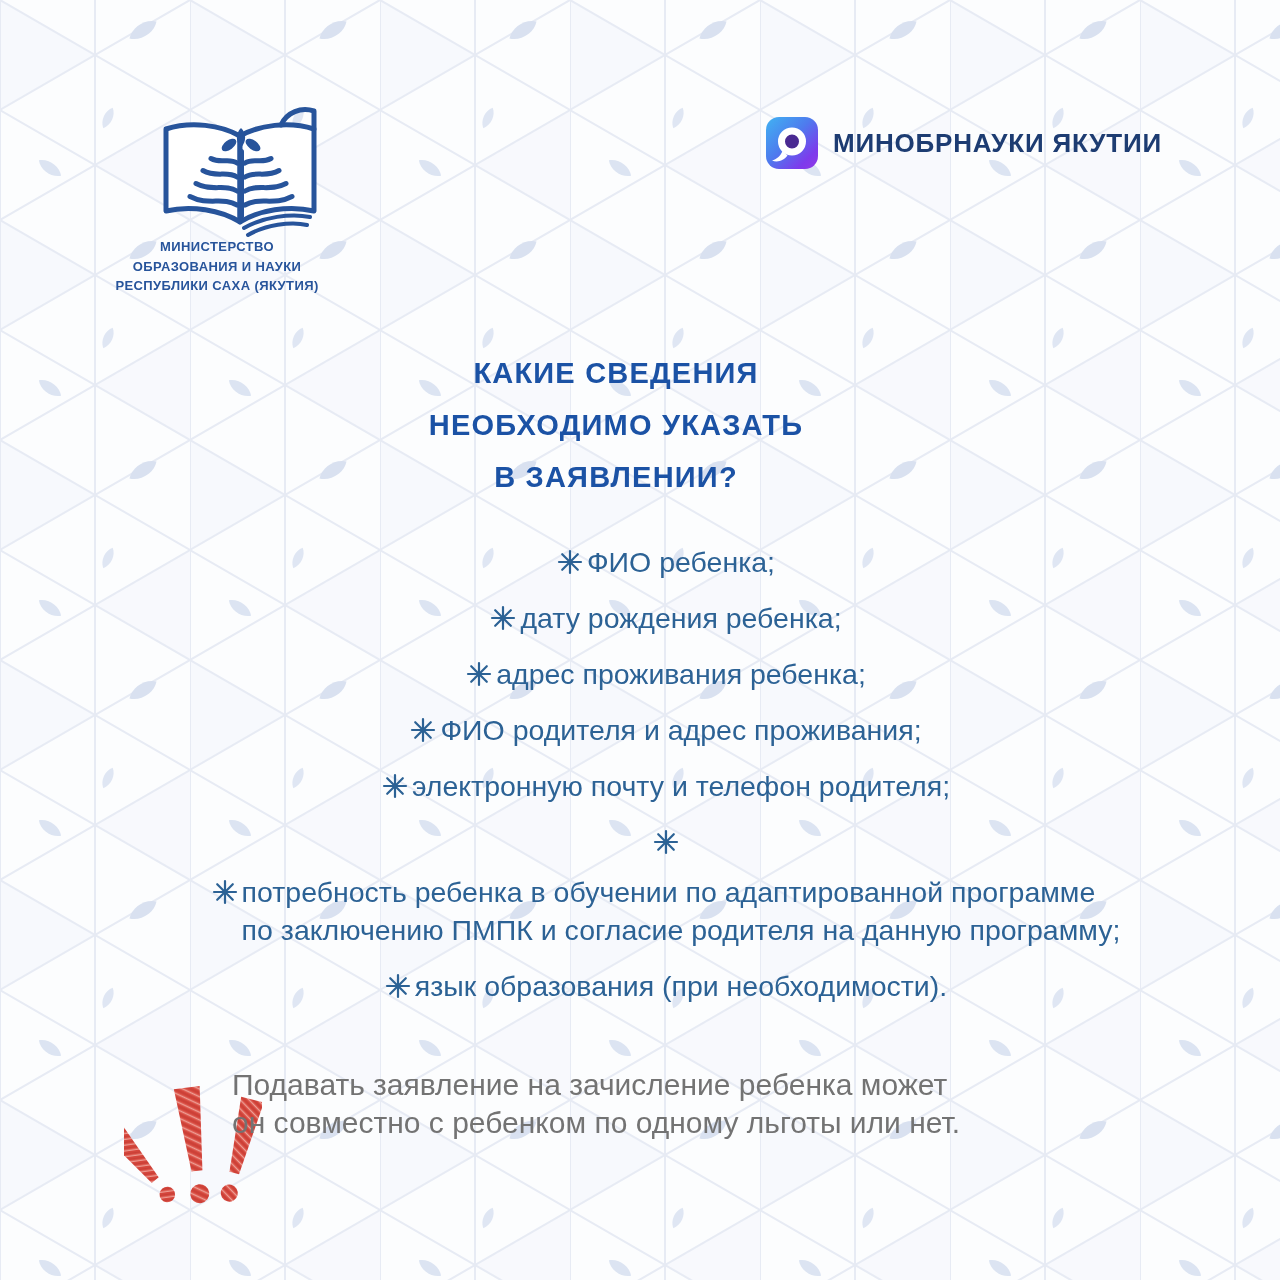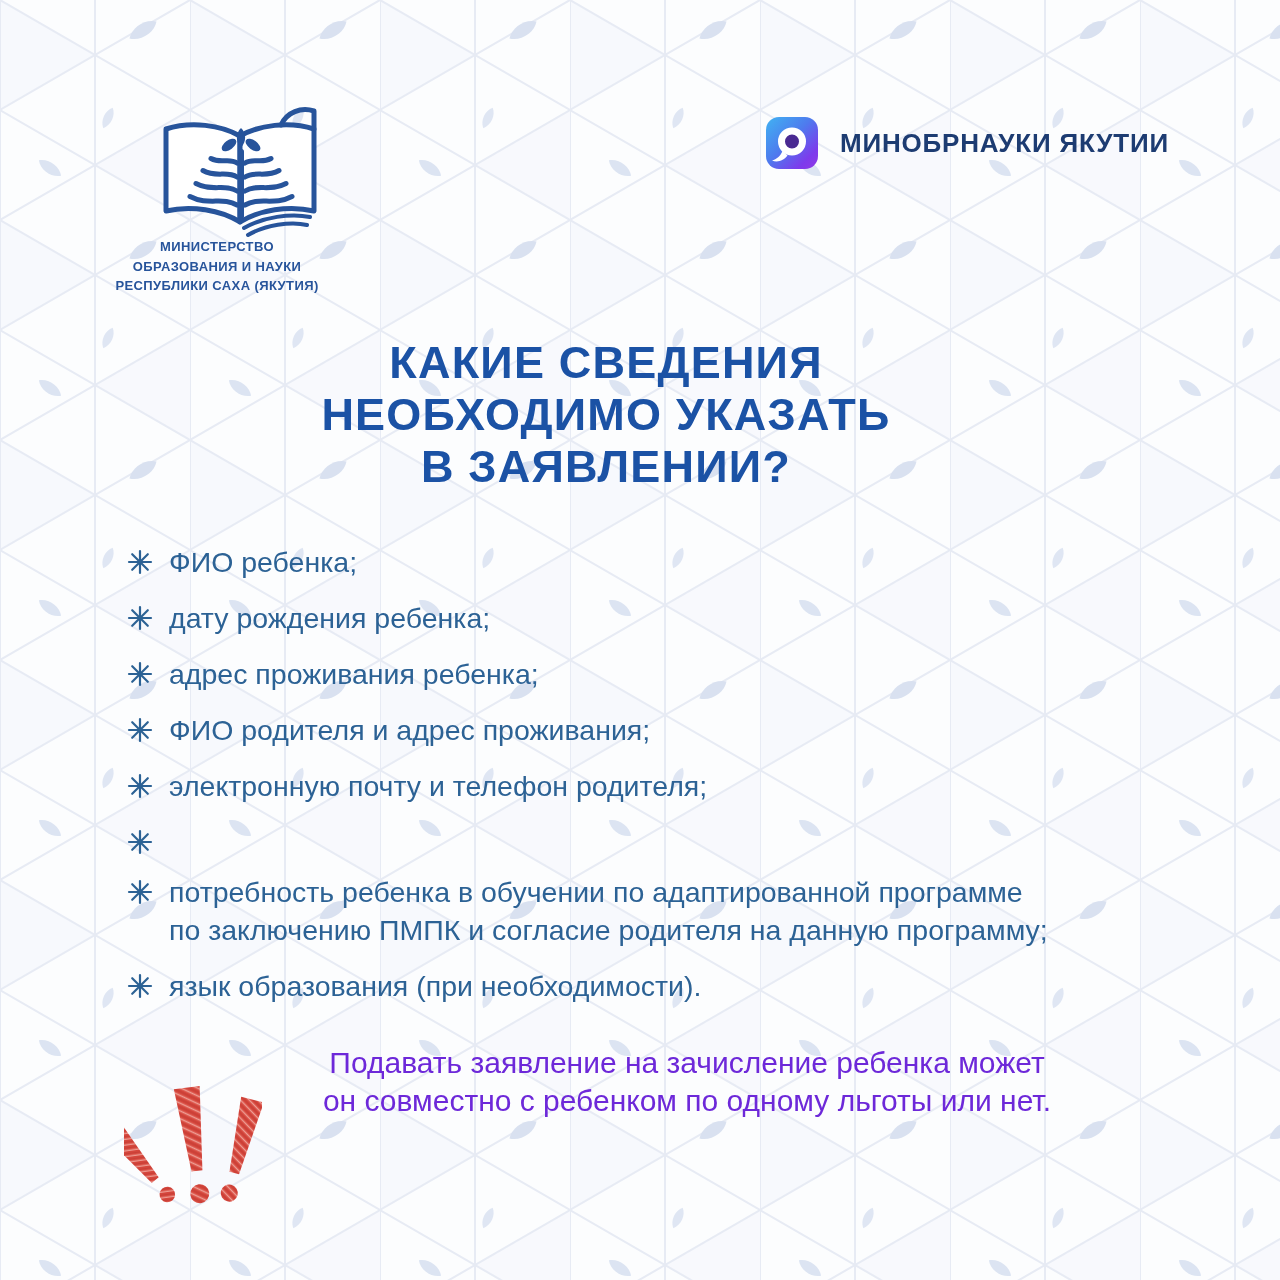--- a/index.html
+++ b/index.html
@@ -25,58 +25,58 @@
   .ministry-logo-svg { position: absolute; left: 145px; top: 102px; }
   .ministry-caption {
     position: absolute; left: 58px; top: 237px; width: 318px;
     text-align: center;
     color: #27549b;
     font-size: 13px; font-weight: bold;
     line-height: 19.5px; letter-spacing: 0.4px;
   }
   .channel-badge {
     position: absolute; left: 766px; top: 117px;
-    display: flex; align-items: center; gap: 22px;
+    display: flex; align-items: center; gap: 15px;
   }
   .app-icon {
     width: 52px; height: 52px; border-radius: 13px;
     background: linear-gradient(135deg, #40b3f2 0%, #4e7bee 45%, #7d3bec 80%, #9238e6 100%);
     position: relative; flex: none;
   }
   .channel-name {
     color: #1d3c72; font-size: 26px; font-weight: 800; letter-spacing: 0.8px;
   }
 
   
   .page-title {
     position: absolute; left: 0; top: 337px; width: 1212px;
-    margin: 0; text-align: center;
-    color: #1b52a5; font-size: 45px; font-weight: 800;
+    margin: 10px; text-align: center;
+    color: #1b52a5; font-size: 29px; font-weight: 800;
     line-height: 52px; letter-spacing: 1.2px;
   }
 
   
   .info-list {
     position: absolute; left: 127px; top: 543px; width: 1078px;
     margin: 0; padding: 0; list-style: none;
   }
   .info-list li {
-    display: flex; align-items: flex-start; gap: 16px;
+    display: flex; align-items: flex-start; gap: 4px;
     margin-bottom: 18px;
-    color: #2c6295; font-size: 28.5px; line-height: 38px;
+    color: #2c6295; font-size: 28.5px; line-height: 38px; justify-content: center;
   }
   .info-list .bullet { flex: none; margin-top: 6px; }
   .info-list .item-text { white-space: pre-line; }
 
   
   .excl-icon-svg { position: absolute; left: 124px; top: 1063px; }
   .note-text {
-    position: absolute; left: 232px; top: 1044px; width: 910px;
-    text-align: center;
-    color: #6d28d9; font-size: 30px; line-height: 38px;
+    position: absolute; left: 232px; top: 1066px; width: 910px;
+    text-align: left;
+    color: #737373; font-size: 30px; line-height: 38px;
   }
 </style>
 </head>
 <body>
 
 <div class="poster">
 
   <svg class="bg-pattern" width="1280" height="1280" viewBox="0 0 1280 1280">
     <defs>
       <path id="leaf" d="M0,-16 C8.5,-8 8.5,8 0,16 C-8.5,8 -8.5,-8 0,-16 Z"></path>

